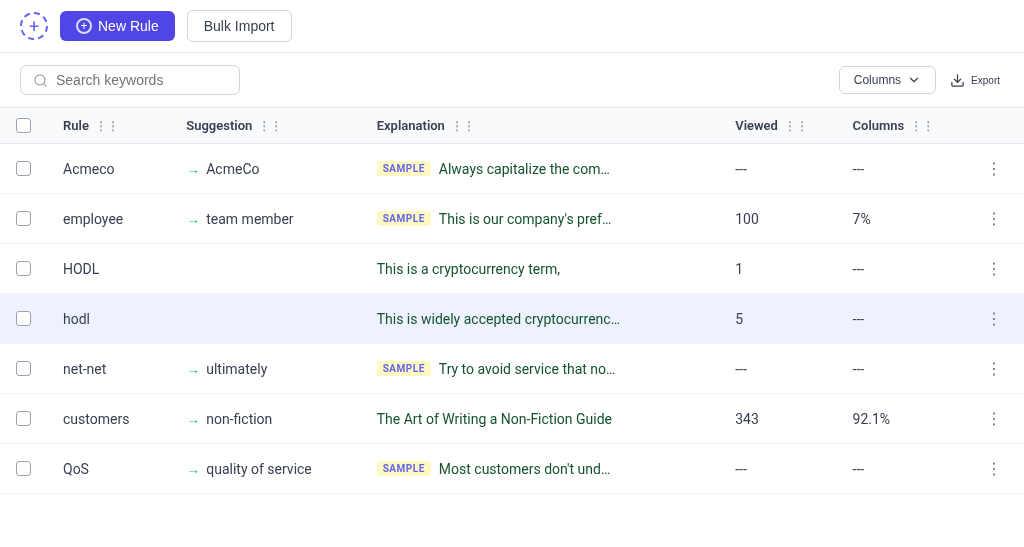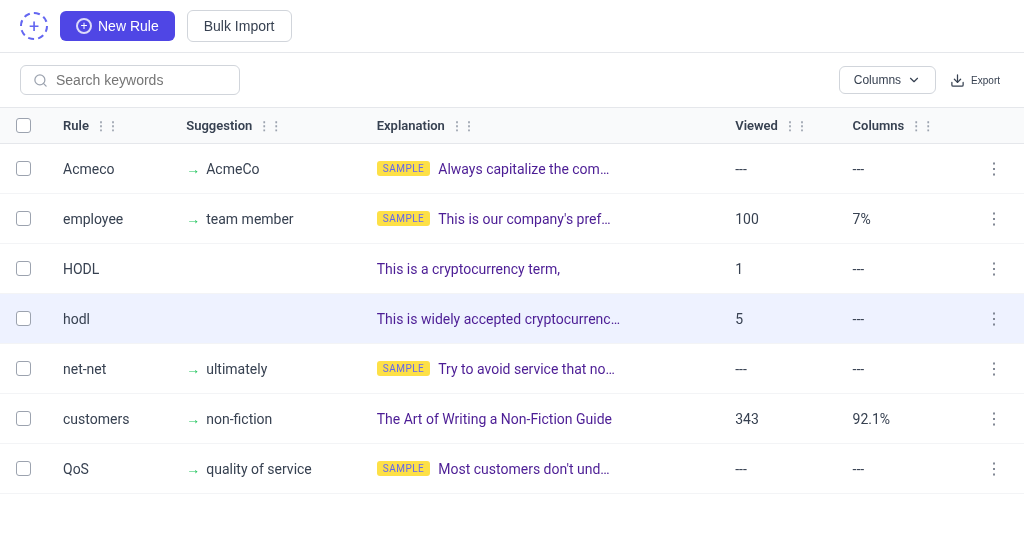--- a/index.html
+++ b/index.html
@@ -187,32 +187,32 @@
       color: #22c55e;
       font-size: 14px;
     }
     .explanation-cell { min-width: 320px; }
     .explanation-inner {
       display: flex;
       align-items: center;
       gap: 8px;
     }
     .sample-badge {
-      background: #fde047;
+      background: #fef9c3;
       color: #6366f1;
       font-size: 10px;
-      font-weight: 400;
+      font-weight: 700;
       letter-spacing: 0.05em;
       padding: 2px 6px;
       border-radius: 3px;
       white-space: nowrap;
       text-transform: uppercase;
     }
     .explanation-text {
-      color: #4c1d95;
+      color: #14532d;
       white-space: nowrap;
       overflow: hidden;
       text-overflow: ellipsis;
       max-width: 220px;
     }
     .viewed-cell { min-width: 80px; }
     .accepted-cell { min-width: 80px; }
     .actions-cell { width: 40px; text-align: center; }
     .dots-btn {
       background: none;

